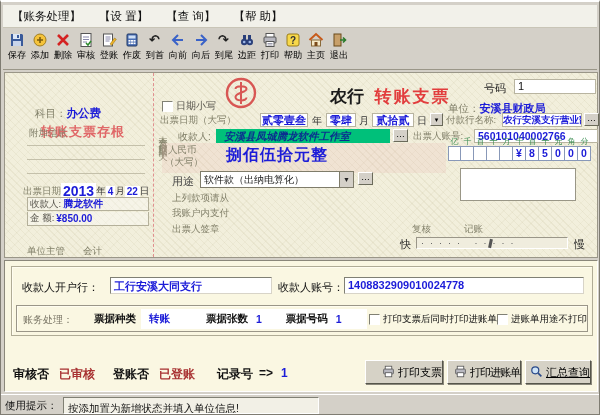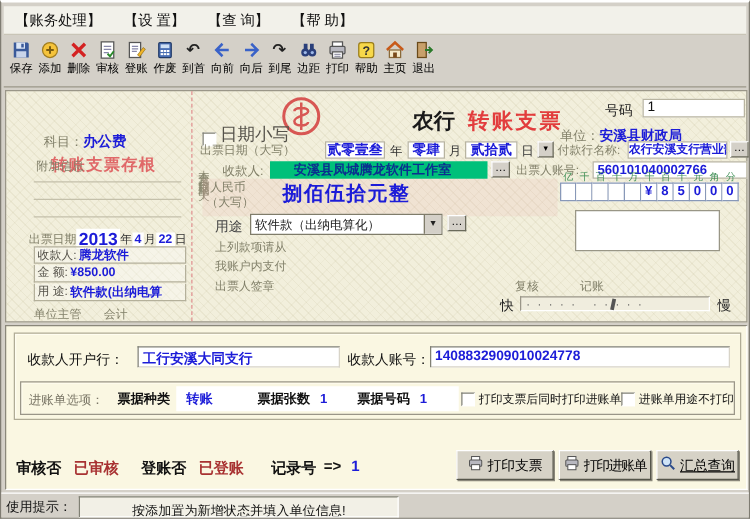--- a/index.html
+++ b/index.html
@@ -29,21 +29,21 @@
   .srow .lb{color:#55524a;margin-left:2px;}
   .srow .vl{color:#1c1cd8;font-weight:bold;font-size:10px;margin-left:2px;overflow:hidden;}
   .sline{position:absolute;left:20px;width:118px;border-bottom:1px solid #c4c0aa;}
   
   #maincheck{position:absolute;left:148px;top:0;right:0;height:100%;border-left:1px dashed #e09090;}
   .vnote{position:absolute;left:2px;top:56px;height:134px;writing-mode:vertical-rl;font-size:9px;color:#8a8870;letter-spacing:2px;}
   .field{position:absolute;background:#fff;border:1px solid #b8b4a0;font-size:11px;color:#1c1cd8;font-weight:bold;text-align:center;height:14px;line-height:12px;white-space:nowrap;overflow:hidden;}
   .dots{position:absolute;width:15px;height:13px;background:#d4d0c8;border:1px solid;border-color:#fff #6a6a5a #6a6a5a #fff;font-size:9px;line-height:9px;text-align:center;cursor:default;}
   .spin{position:absolute;width:13px;height:13px;background:#d4d0c8;border:1px solid;border-color:#fff #6a6a5a #6a6a5a #fff;font-size:7px;line-height:11px;text-align:center;}
   .cbx{width:11px;height:11px;background:#fff;border:1px solid;border-color:#808074 #fff #fff #808074;display:inline-block;flex:none;}
-  .green-field{position:absolute;background:#00c07a;color:#0a2f8f;font-weight:bold;font-size:10.5px;height:14px;line-height:14px;padding-left:19px;white-space:nowrap;overflow:hidden;}
+  .green-field{position:absolute;background:#00c07a;color:#0a2f8f;font-weight:bold;font-size:10.5px;height:14px;line-height:14px;padding-left:8px;white-space:nowrap;overflow:hidden;font-style:italic;}
   .agrid{position:absolute;left:294px;top:64px;}
   .ahead{display:flex;}
   .ahead span{width:13px;font-size:8px;color:#3f8f55;text-align:center;height:9px;line-height:9px;}
   .acells{display:flex;}
   .acells span{width:13px;height:15px;border:1px solid #8898b8;border-left:none;background:#fff;color:#1c1cd8;font-weight:bold;font-size:10.5px;text-align:center;line-height:13px;}
   .acells span:first-child{border-left:1px solid #8898b8;}
   .combo{position:absolute;left:46px;top:98px;width:154px;height:17px;background:#fff;border:1px solid #7f7c6a;display:flex;align-items:center;}
   .combo .txt{flex:1;font-size:10px;color:#222;padding-left:3px;white-space:nowrap;overflow:hidden;}
   .combo .dd{width:14px;height:100%;background:#d4d0c8;border-left:1px solid #7f7c6a;font-size:7px;text-align:center;line-height:15px;color:#222;}
   .sigbox{position:absolute;left:306px;top:95px;width:116px;height:33px;background:#fff;border:1px solid #999686;}
@@ -52,24 +52,24 @@
   .track .thumb{position:absolute;left:72px;top:1px;width:3px;height:9px;background:#555;transform:rotate(12deg);}
   
   #panel{position:absolute;top:258px;left:3px;width:594px;height:132px;background:#faf7e2;border:1px solid;border-color:#8a877a #fff #fff #8a877a;}
   .ebox{position:absolute;border:1px solid #b0ac96;box-shadow:1px 1px 0 #fffdf0 inset;}
   .plbl{position:absolute;font-size:11px;color:#111;white-space:nowrap;}
   .pfield{position:absolute;height:17px;background:#fff;border:1px solid;border-color:#808074 #d8d4c8 #d8d4c8 #808074;font-size:11px;color:#1c1cd8;font-weight:bold;padding:1px 3px;white-space:nowrap;overflow:hidden;}
   .strip{position:absolute;background:#fff;height:20px;display:flex;align-items:center;font-size:10.5px;white-space:nowrap;}
   .cbrow{position:absolute;display:flex;align-items:center;gap:3px;font-size:9.5px;color:#111;white-space:nowrap;}
   .statlbl{position:absolute;font-size:12px;font-weight:bold;color:#111;white-space:nowrap;}
   .statval{position:absolute;font-size:12px;font-weight:bold;color:#a83232;white-space:nowrap;}
-  .pbtn{position:absolute;top:99px;height:24px;background:#d6d2c6;border:1px solid;border-color:#fff #55554a #55554a #fff;box-shadow:1px 1px 0 #8a877a;display:flex;align-items:center;justify-content:center;gap:3px;font-size:11px;color:#000;cursor:default;white-space:nowrap;}
+  .pbtn{position:absolute;top:99px;height:24px;background:#d6d2c6;border:1px solid;border-color:#fff #55554a #55554a #fff;box-shadow:1px 1px 0 #8a877a;display:flex;align-items:center;justify-content:flex-end;gap:3px;font-size:11px;color:#000;cursor:default;white-space:nowrap;}
   
   #statusbar{position:absolute;top:392px;left:0;width:600px;height:23px;background:#d4d0c8;border-top:1px solid #fff;}
-  .sfield{position:absolute;top:2px;height:17px;border:1px solid;border-color:#808074 #fff #fff #808074;background:#f2f0e6;font-size:10.5px;color:#111;padding:4px 4px;white-space:nowrap;overflow:hidden;text-align:center;}
+  .sfield{position:absolute;top:2px;height:17px;border:1px solid;border-color:#808074 #fff #fff #808074;background:#f2f0e6;font-size:10.5px;color:#111;padding:4px 4px;white-space:nowrap;overflow:hidden;}
 </style>
 </head>
 <body>
 
 <div id="window">
 
   <div id="menubar">
     <span class="mitem">【账务处理】</span>
     <span class="mitem">【设  置】</span>
     <span class="mitem">【查  询】</span>
@@ -241,24 +241,20 @@
         <span style="color:#333;">日</span>
       </div>
       <div class="srow" style="top:122px;border-top:1px solid #b4b09a;">
         <span class="lb">收款人:</span>
         <span class="vl">腾龙软件</span>
       </div>
       <div class="srow" style="top:137px;">
         <span class="lb">金 额:</span>
         <span class="vl">¥850.00</span>
       </div>
-      <div class="srow" style="top:152px;">
-        <span class="lb">用 途:</span>
-        <span class="vl">软件款(出纳电算</span>
-      </div>
       <span class="olive" style="position:absolute;left:20px;top:170px;font-size:9.5px;">单位主管</span>
       <span class="olive" style="position:absolute;left:76px;top:170px;font-size:9.5px;">会计</span>
     </div>
 
     <div id="maincheck">
       <div class="vnote">本支票付款期限十天</div>
 
       <span style="position:absolute;left:70px;top:3px;">
         <svg width="34" height="34" viewBox="0 0 34 34">
             <circle cx="17" cy="17" r="14" fill="none" stroke="#d43c3c" stroke-width="2.4" opacity=".85"></circle>
@@ -271,21 +267,21 @@
         <span style="font-size:17px;font-weight:bold;color:#e23d3d;letter-spacing:2px;margin-left:6px;">转账支票</span>
       </div>
 
       <span class="plbl" style="left:330px;top:8px;color:#222;">号码</span>
       <div class="field" style="left:360px;top:6px;width:82px;height:15px;color:#111;text-align:left;padding-left:3px;font-weight:normal;">1</div>
 
       <div style="position:absolute;left:294px;top:28px;font-size:10.5px;white-space:nowrap;">
         <span class="olive">单位：</span><span class="blue" style="font-size:11px;">安溪县财政局</span>
       </div>
 
-      <div class="cbrow" style="left:8px;top:26px;color:#55524a;font-size:14px;align-items:flex-end;">
+      <div class="cbrow" style="left:8px;top:26px;color:#55524a;font-size:10px;">
         <span class="cbx"></span>
         <span>日期小写</span>
       </div>
 
       <span class="olive" style="position:absolute;left:6px;top:41px;font-size:9.5px;white-space:nowrap;">出票日期（大写）</span>
       <div class="field" style="left:106px;top:40px;width:48px;">贰零壹叁</div>
       <span style="position:absolute;left:158px;top:41px;font-size:10px;color:#333;">年</span>
       <div class="field" style="left:172px;top:40px;width:30px;">零肆</div>
       <span style="position:absolute;left:205px;top:41px;font-size:10px;color:#333;">月</span>
       <div class="field" style="left:218px;top:40px;width:42px;">贰拾贰</div>
@@ -360,21 +356,21 @@
   </div>
 
   <div id="panel">
     <div class="ebox" style="left:6px;top:5px;width:582px;height:70px;">
       <span class="plbl" style="left:10px;top:13px;">收款人开户行：</span>
       <div class="pfield" style="left:98px;top:10px;width:162px;">工行安溪大同支行</div>
       <span class="plbl" style="left:266px;top:13px;">收款人账号：</span>
       <div class="pfield" style="left:332px;top:10px;width:240px;">1408832909010024778</div>
 
       <div class="ebox" style="left:4px;top:38px;width:572px;height:27px;border-color:#9a9688;">
-        <span class="plbl" style="left:6px;top:7px;font-size:10px;color:#7a7666;">进账单选项：</span>
+        <span class="plbl" style="left:6px;top:7px;font-size:10px;color:#7a7666;">账务处理：</span>
         <span class="plbl" style="left:77px;top:6px;font-size:10.5px;font-weight:bold;">票据种类</span>
         <div class="strip" style="left:124px;top:3px;width:226px;">
           <span class="blue" style="margin-left:8px;">转账</span>
           <span style="margin-left:36px;font-weight:bold;color:#111;">票据张数</span>
           <span class="blue" style="margin-left:8px;">1</span>
           <span style="margin-left:24px;font-weight:bold;color:#111;">票据号码</span>
           <span class="blue" style="margin-left:8px;">1</span>
         </div>
         <div class="cbrow" style="left:352px;top:7px;">
           <span class="cbx"></span>

